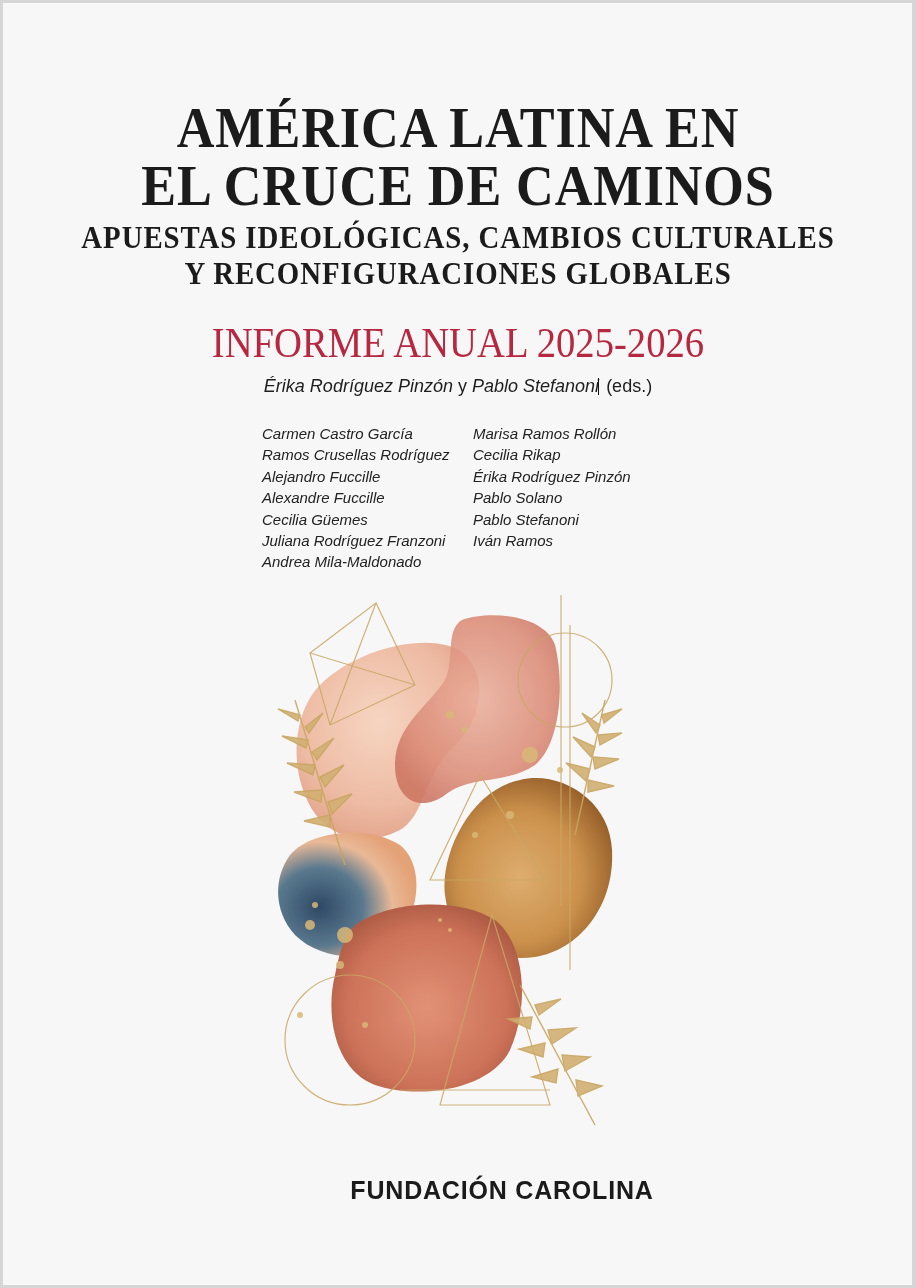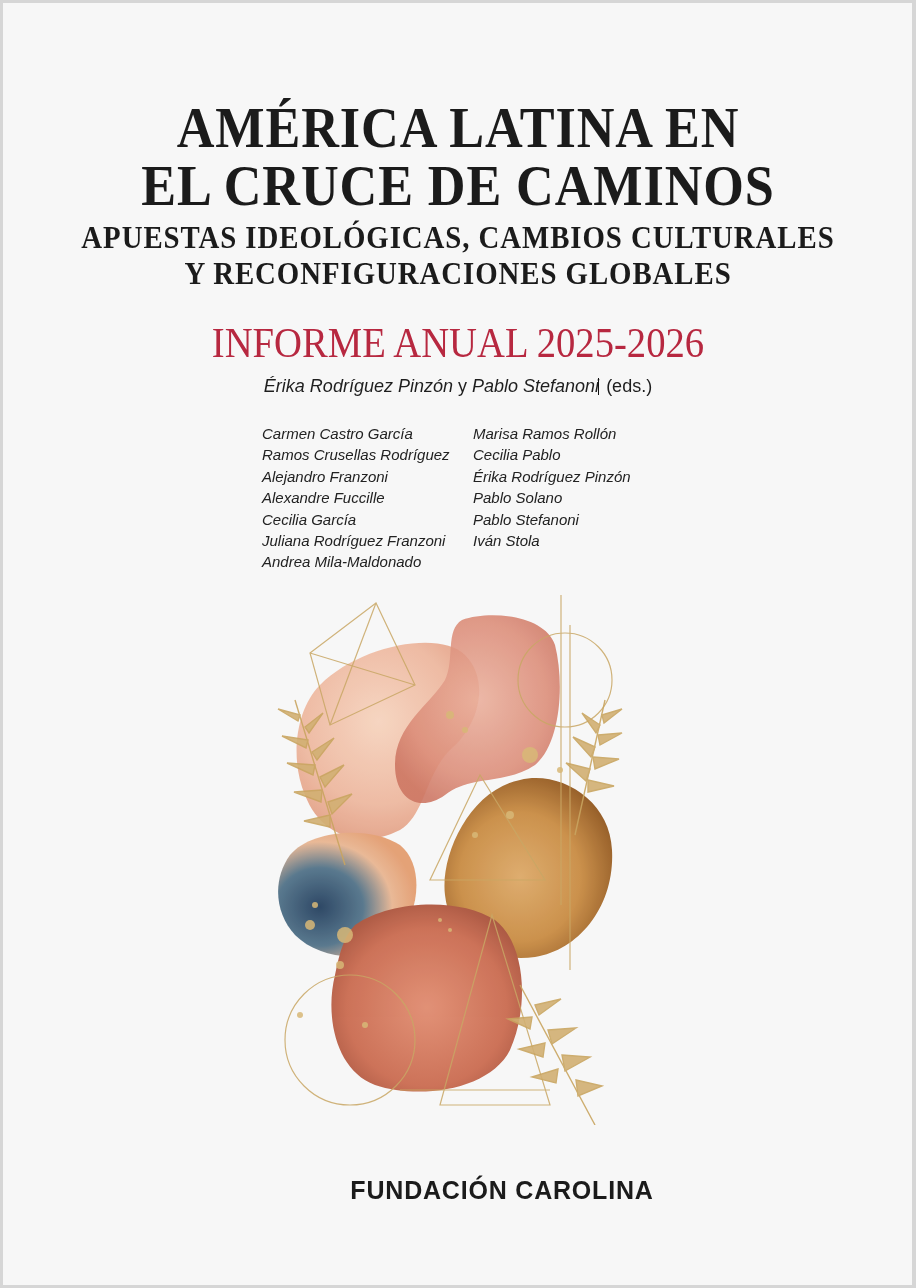--- a/index.html
+++ b/index.html
@@ -60,33 +60,33 @@
 <div class="editors">
   <span class="it">Érika Rodríguez Pinzón</span>
   <span>y</span>
   <span class="it">Pablo Stefanoni</span><span class="cursor"></span>
   <span>(eds.)</span>
 </div>
 
 <div class="authors col1">
   <div>Carmen Castro García</div>
   <div>Ramos Crusellas Rodríguez</div>
-  <div>Alejandro Franzoni</div>
+  <div>Alejandro Fuccille</div>
   <div>Alexandre Fuccille</div>
-  <div>Cecilia García</div>
+  <div>Cecilia Güemes</div>
   <div>Juliana Rodríguez Franzoni</div>
   <div>Andrea Mila-Maldonado</div>
 </div>
 <div class="authors col2">
   <div>Marisa Ramos Rollón</div>
-  <div>Cecilia Pablo</div>
+  <div>Cecilia Rikap</div>
   <div>Érika Rodríguez Pinzón</div>
   <div>Pablo Solano</div>
   <div>Pablo Stefanoni</div>
-  <div>Iván Stola</div>
+  <div>Iván Ramos</div>
 </div>
 
 <svg class="art" viewBox="0 0 400 540" xmlns="http://www.w3.org/2000/svg">
   <defs>
     <radialGradient id="gPeach" cx="45%" cy="40%" r="60%">
       <stop offset="0" stop-color="#f6d3bd"></stop>
         <stop offset="0.7" stop-color="#eeb79e"></stop>
         <stop offset="1" stop-color="#e3a186"></stop>
     </radialGradient>
     <radialGradient id="gPink" cx="50%" cy="45%" r="60%">

